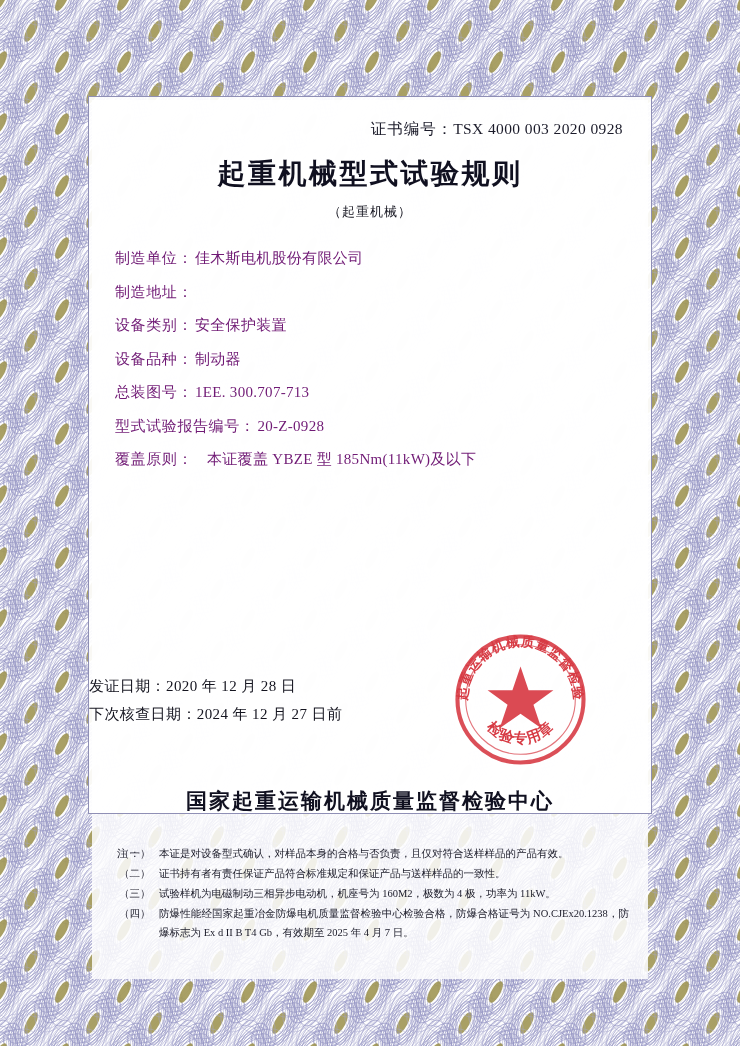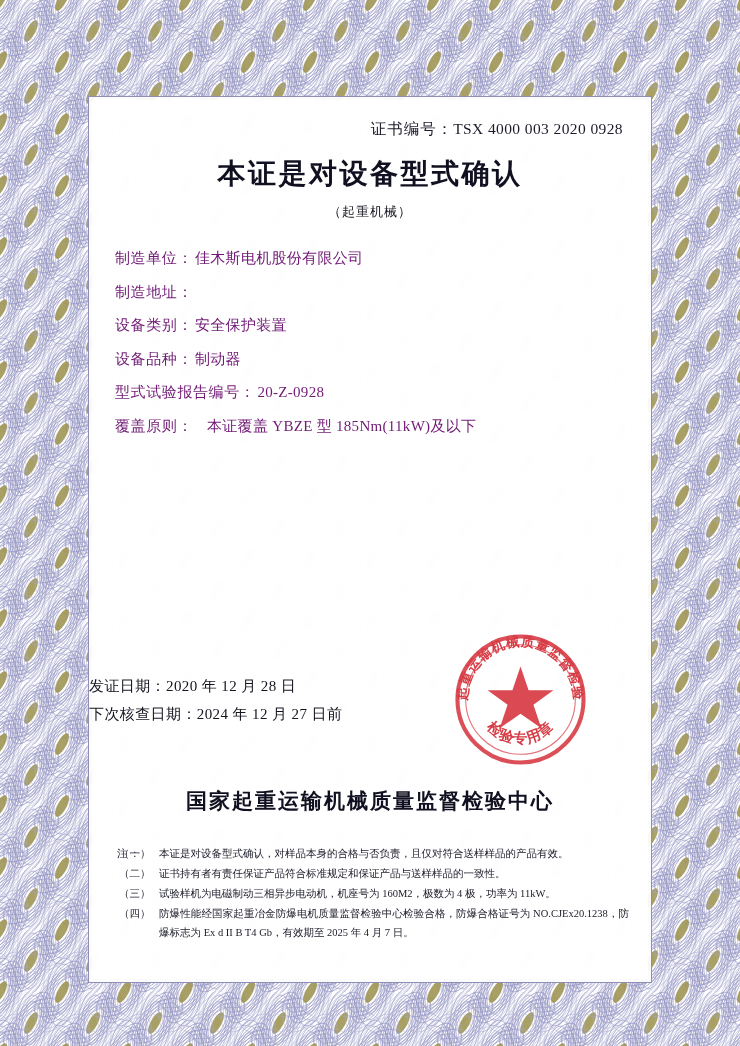--- a/index.html
+++ b/index.html
@@ -26,21 +26,21 @@
     inset: 0;
     z-index: 0;
   }
 
   
   #content-panel {
     position: absolute;
     left: 88px;
     top: 96px;
     width: 564px;
-    height: 887px;
+    height: 718px;
     background: rgba(255,255,255,0.93);
     border: 1px solid #8f8fb5;
     box-sizing: border-box;
     z-index: 2;
   }
 
   
   .cert-no {
     position: absolute;
     top: 22px;
@@ -244,38 +244,42 @@
       <rect x="92" y="100" width="556" height="879" fill="url(#rosette-grid)"></rect>
     </g>
   </svg>
 
   <div id="content-panel">
 
     <div class="cert-no">
       <span class="label">证书编号：</span><span class="value">TSX 4000 003 2020 0928</span>
     </div>
 
-    <div class="main-title">本证是对设备型式确认</div>
+    <div class="main-title">起重机械型式试验规则</div>
     <div class="sub-title">（起重机械）</div>
 
     <div id="fields">
       <div class="field-row">
         <span class="field-label">制造单位：</span>
         <span class="field-value">佳木斯电机股份有限公司</span>
       </div>
       <div class="field-row">
         <span class="field-label">制造地址：</span>
       </div>
       <div class="field-row">
         <span class="field-label">设备类别：</span>
         <span class="field-value">安全保护装置</span>
       </div>
       <div class="field-row">
         <span class="field-label">设备品种：</span>
         <span class="field-value">制动器</span>
+      </div>
+      <div class="field-row">
+        <span class="field-label">总装图号：</span>
+        <span class="field-value">1EE. 300.707-713</span>
       </div>
       <div class="field-row">
         <span class="field-label">型式试验报告编号：</span>
         <span class="field-value">20-Z-0928</span>
       </div>
       <div class="field-row wide">
         <span class="field-label">覆盖原则：</span>
         <span class="field-value">本证覆盖 YBZE 型 185Nm(11kW)及以下</span>
       </div>
     </div>

